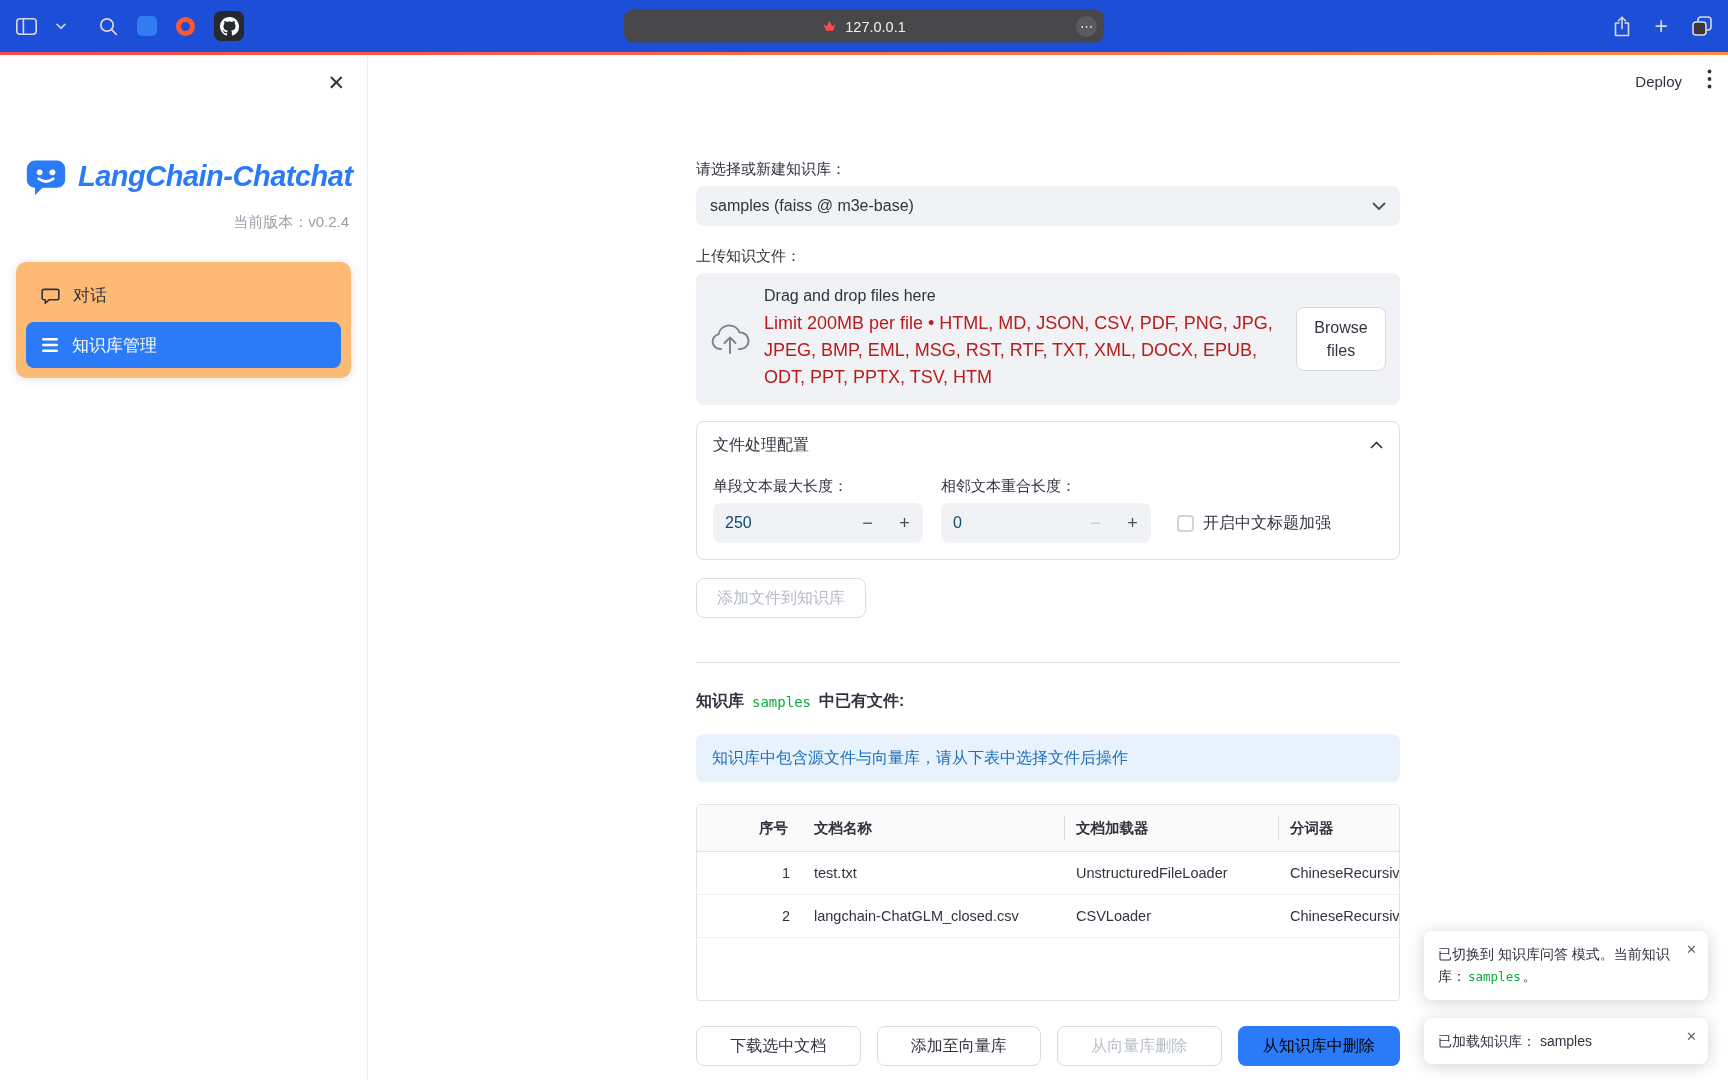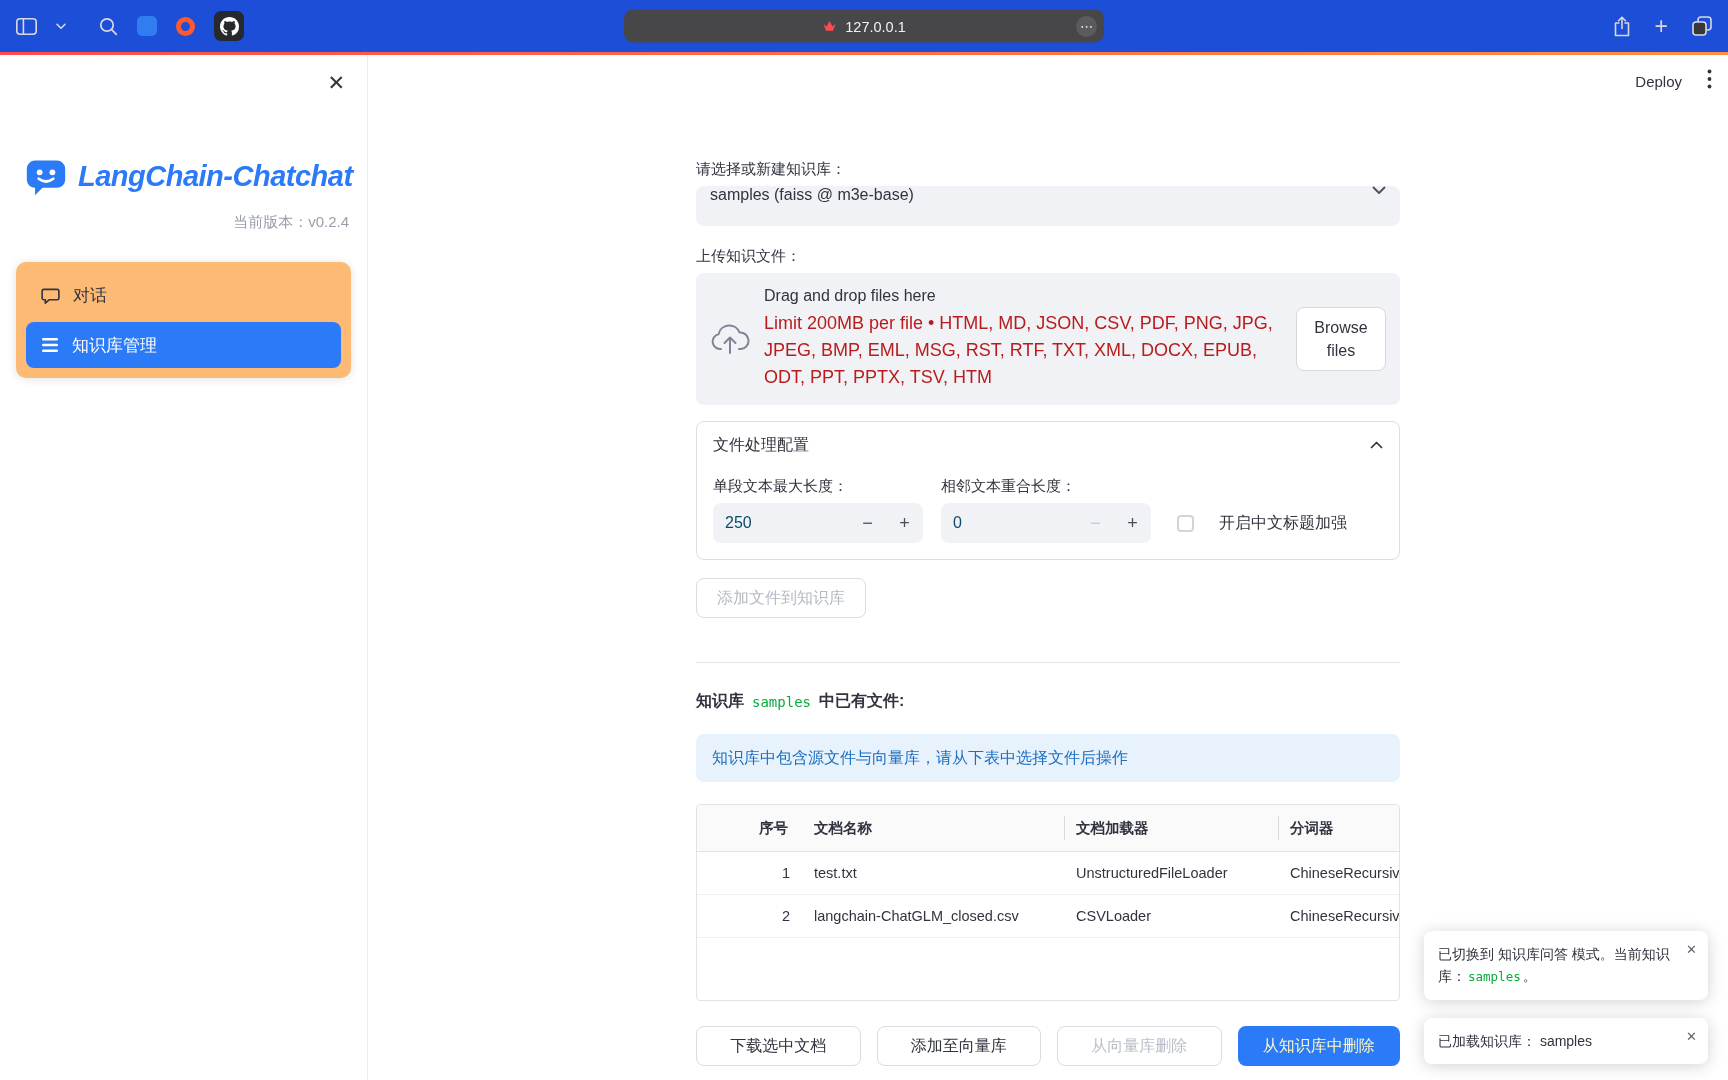--- a/index.html
+++ b/index.html
@@ -49,21 +49,21 @@
   
   .deploy { position:absolute; top:18px; right:46px; font-size:15px; color:#31333f; cursor:pointer; }
   .kebab { position:absolute; top:14px; right:16px; cursor:pointer; display:flex; }
 
   
   .content { width:704px; margin:0 auto; padding-top:104px; }
   .w-label { font-size:15px; color:#31333f; margin-bottom:8px; line-height:19px; }
   .mt20 { margin-top:20px; }
 
   .selectbox { height:40px; background:#f0f2f6; border-radius:8px; display:flex;
-    align-items:flex-start; padding:0 14px; font-size:16px; cursor:pointer; }
+    align-items:center; padding:0 14px; font-size:16px; cursor:pointer; }
   .selectbox .chev { margin-left:auto; display:flex; }
 
   .uploader { background:#f0f2f6; border-radius:8px; padding:14px;
     display:flex; align-items:center; gap:14px; }
   .up-texts { flex:1; min-width:0; }
   .up-title { font-size:16px; color:#31333f; margin-bottom:5px; }
   .up-limit { font-size:18px; color:#b91c1c; line-height:1.5; max-width:524px; }
   .browse-btn { background:#fff; border:1px solid #d5d8de; border-radius:8px;
     padding:8px 12px; font-size:16px; color:#31333f; width:90px; text-align:center;
     line-height:1.45; cursor:pointer; font-family:inherit; }
@@ -75,21 +75,21 @@
   .exp-body { padding:8px 16px 16px; display:flex; align-items:flex-end; gap:18px; }
   .num-group { width:210px; }
   .num-label { font-size:15px; margin-bottom:8px; line-height:19px; }
   .num-input { height:40px; background:#f0f2f6; border-radius:8px; display:flex;
     align-items:center; overflow:hidden; }
   .num-value { flex:1; min-width:0; border:none; background:transparent;
     padding-left:12px; font-size:16px; color:#0c4a6e; font-family:inherit; outline:none; }
   .step-btn { width:37px; height:100%; display:flex; align-items:center;
     justify-content:center; font-size:18px; color:#4a4e59; cursor:pointer; user-select:none; }
   .step-btn.disabled { color:#c4c8d0; }
-  .chk-group { display:flex; align-items:center; gap:25px; height:40px; margin-left:8px; }
+  .chk-group { display:flex; align-items:center; gap:9px; height:40px; margin-left:8px; }
   .chk { appearance:none; width:17px; height:17px; border:2px solid #d0d4db;
     border-radius:4px; background:#fff; cursor:pointer; }
   .chk-label { font-size:16px; }
 
   .add-btn { margin-top:18px; height:40px; padding:0 20px; background:#fff;
     border:1px solid #d9dce2; border-radius:8px; font-size:16px; color:#b5bac4;
     display:inline-flex; align-items:center; font-family:inherit; }
 
   .divider { border:none; border-top:1px solid #e4e5e9; margin:44px 0 0; }
   .divider.bottom { margin-top:50px; }
@@ -114,21 +114,21 @@
   .df-row { height:43px; border-bottom:1px solid #eff0f2; cursor:pointer; }
   .df-cell { display:flex; align-items:center; padding:0 12px; font-size:14.5px;
     color:#31333f; white-space:nowrap; overflow:hidden; }
   .df-cell.num { justify-content:flex-end; }
 
   .actions { margin-top:25px; display:flex; gap:16px; }
   .act-btn { flex:1; height:40px; border-radius:8px; font-size:16px;
     display:flex; align-items:center; justify-content:center; background:#fff;
     border:1px solid #d9dce2; color:#31333f; cursor:pointer; font-family:inherit; }
   .act-btn.disabled { color:#b9bec8; }
-  .act-btn.primary { background:#2b7af7; border:none; color:#fef9c3; }
+  .act-btn.primary { background:#2b7af7; border:none; color:#000000; }
 
   
   .toasts { position:fixed; right:20px; bottom:16px; display:flex;
     flex-direction:column; gap:18px; width:284px; }
   .toast { background:#fff; border-radius:8px; box-shadow:0 2px 16px rgba(0,0,0,0.18);
     padding:12px 32px 12px 14px; font-size:14px; color:#31333f; line-height:1.6;
     position:relative; }
   .toast .inline-code { font-size:12.5px; margin:0 2px; }
   .toast-close { position:absolute; top:9px; right:11px; font-size:13px;
     color:#5f6470; cursor:pointer; }

